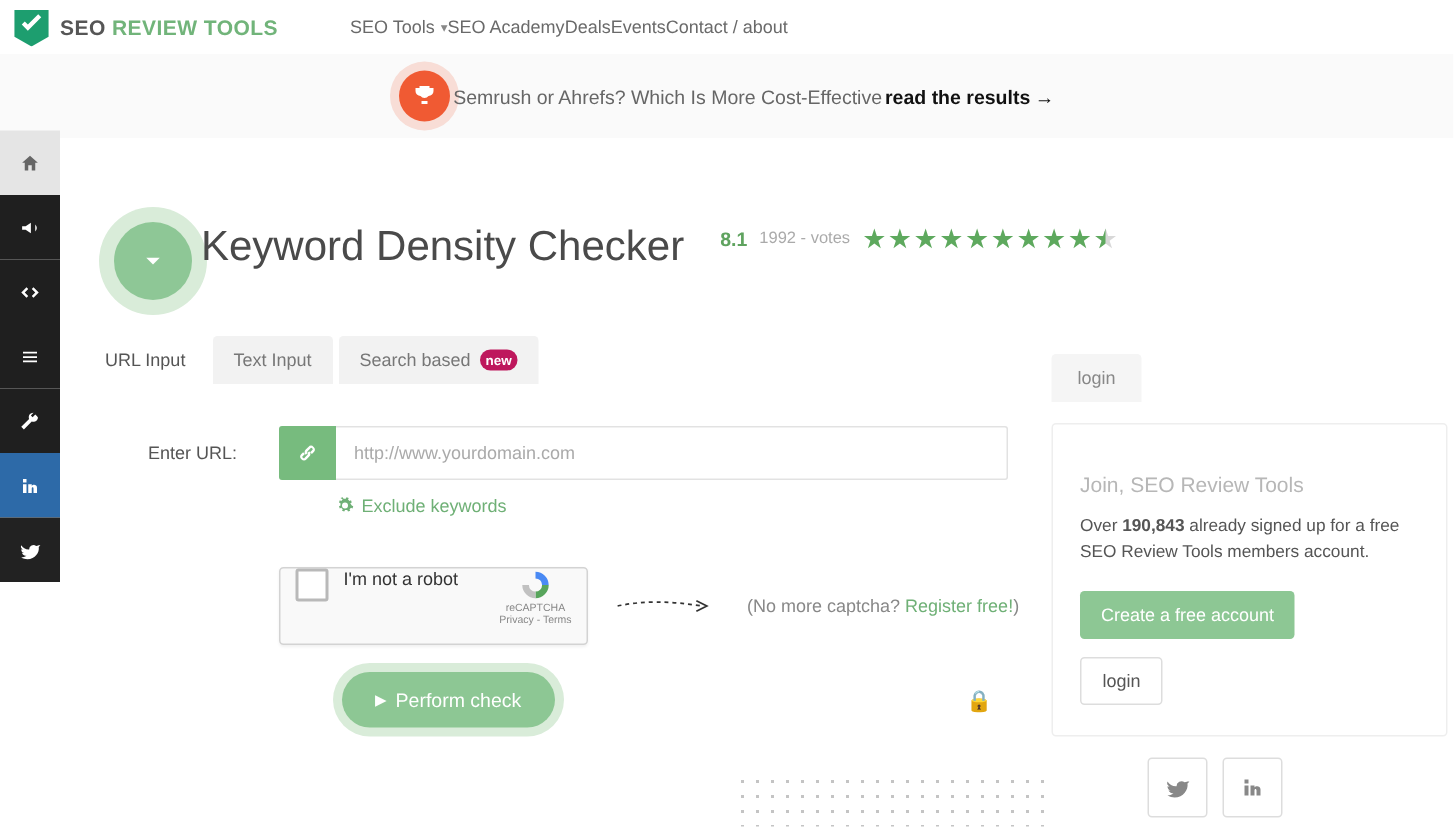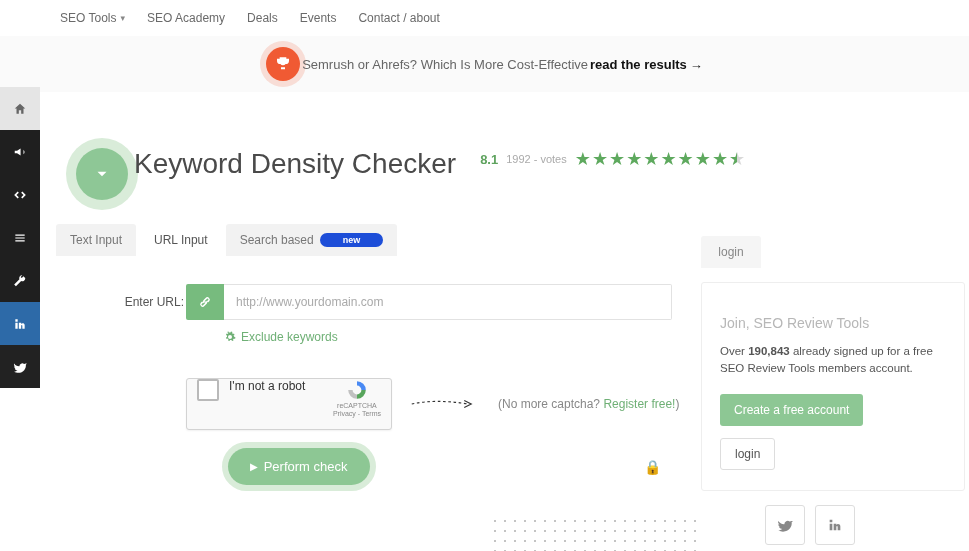--- a/index.html
+++ b/index.html
@@ -14,21 +14,21 @@
 .vbar .vicon svg { width: 14px; height: 14px; fill: currentColor; }
 .vbar .vicon.home svg { fill: #666; }
 
 
 .header { height: 36px; display: flex; align-items: center; padding: 0 12px; }
 .logo { display: flex; align-items: center; gap: 6px; margin-left: -4px; }
 .logo-mark { width: 26px; height: 26px; }
 .logo-text { font-weight: 700; font-size: 14px; letter-spacing: .3px; }
 .logo-text .seo { color: #565656; }
 .logo-text .rev { color: #71b47a; }
-.nav { display: flex; gap: 22px; margin-left: 48px; }
+.nav { display: flex; margin-left: 48px; }
 .nav a { color: #6a6a6a; font-size: 12px; text-decoration: none; cursor: pointer; display: flex; align-items: center; gap: 4px; }
 .caret { font-size: 9px; color: #888; }
 
 
 .promo { height: 56px; background: #fafafa; display: flex; align-items: center; justify-content: center; gap: 2px; }
 .promo-badge { width: 34px; height: 34px; border-radius: 50%; background: #f05a33; display: flex; align-items: center; justify-content: center; color: #fff; box-shadow: 0 0 0 6px rgba(240,90,51,.18); }
 .promo-text { color: #666; font-size: 13px; }
 .promo-link { color: #111; font-weight: 700; font-size: 13px; cursor: pointer; }
 .promo-link .arrow { margin-left: 3px; }
 
@@ -43,26 +43,26 @@
 .votes { color: #aaa; font-size: 11px; }
 .stars { display: flex; gap: 1px; }
 .star { color: #5ea95e; font-size: 18px; }
 .star.half { position: relative; color: #d8d8d8; }
 .star.half::before { content: "★"; position: absolute; left: 0; width: 50%; overflow: hidden; color: #5ea95e; }
 
 
 .tabs { display: flex; gap: 0; padding-left: 6px; }
 .tab { padding: 9px 14px; background: #f2f2f2; border-radius: 3px 3px 0 0; color: #777; font-size: 12px; cursor: pointer; margin-right: 4px; display: flex; align-items: center; gap: 6px; }
 .tab.active { background: #fff; color: #555; }
-.badge-new { background: #1d4ed8; color: #fff; font-size: 9px; padding: 2px 23px; border-radius: 8px; font-weight: 600; }
+.badge-new { background: #be185d; color: #fff; font-size: 9px; padding: 2px 4px; border-radius: 8px; font-weight: 600; }
 
 
 .panel { background: #fff; border-radius: 4px; padding: 28px 46px 20px 46px; }
 .formrow { display: flex; align-items: center; gap: 0; margin-bottom: 10px; }
-.flabel { width: 90px; text-align: right; color: #555; font-size: 12px; padding-right: 2px; }
+.flabel { width: 90px; text-align: right; color: #555; font-size: 12px; padding-right: 28px; }
 .linkicon { width: 38px; height: 36px; background: #77bb7e; display: flex; align-items: center; justify-content: center; border-radius: 2px 0 0 2px; }
 .linkicon svg { width: 14px; height: 14px; fill: #fff; }
 .url-input { flex: 1; max-width: 448px; height: 36px; border: 1px solid #e2e2e2; border-left: none; border-radius: 0 2px 2px 0; padding: 12px 12px; font-size: 12px; color: #888; outline: none; }
 .url-input::placeholder { color: #aaa; }
 .exclude { margin-left: 128px; color: #6fb076; font-size: 12px; cursor: pointer; display: flex; align-items: center; gap: 5px; }
 .gear { width: 12px; height: 12px; fill: #6fb076; }
 
 .captcha-row { display: flex; align-items: center; margin-top: 34px; margin-left: 90px; gap: 18px; }
 .recaptcha { width: 206px; height: 52px; border: 1px solid #d3d3d3; border-radius: 3px; background: #f9f9f9; display: flex; align-items: flex-start; padding: 0 10px; gap: 10px; box-shadow: 0 1px 2px rgba(0,0,0,.06); }
 .recap-box { width: 22px; height: 22px; border: 2px solid #b9b9b9; border-radius: 2px; background: #fff; cursor: pointer; }
@@ -91,20 +91,27 @@
 .social-btn { width: 40px; height: 40px; border: 1px solid #ddd; border-radius: 3px; display: flex; align-items: center; justify-content: center; cursor: pointer; }
 .social-btn svg { width: 16px; height: 16px; fill: #888; }
 
 
 .dots { position: absolute; left: 490px; top: 516px; width: 210px; height: 40px; background-image: radial-gradient(circle, #888 1px, transparent 1px); background-size: 10px 10px; opacity: .5; }
 </style>
 </head>
 <body>
 
 <div class="header">
+  <div class="logo">
+    <svg class="logo-mark" viewBox="0 0 32 32">
+        <path fill="#1d9e6f" d="M2 2h28v22L16 32 2 24z"></path>
+        <path fill="#fff" d="M8 14l5 5 11-11-2.5-2.5L13 14l-2.5-2.5z"></path>
+      </svg>
+    <span class="logo-text"><span class="seo">SEO</span> <span class="rev">REVIEW TOOLS</span></span>
+  </div>
   <nav class="nav">
     <a>
         <span>SEO Tools</span>
         <span class="caret">▾</span>
       </a>
     <a>SEO Academy</a>
     <a>Deals</a>
     <a>Events</a>
     <a>Contact / about</a>
   </nav>
@@ -178,22 +185,22 @@
           <span class="star">★</span>
           <span class="star">★</span>
           <span class="star">★</span>
           <span class="star">★</span>
           <span class="star half">★</span>
       </div>
     </div>
   </div>
 
   <div class="tabs">
+    <div class="tab active">URL Input</div>
     <div class="tab">Text Input</div>
-    <div class="tab active">URL Input</div>
     <div class="tab">
         <span>Search based</span>
         <span class="badge-new">new</span>
       </div>
   </div>
 
   <div class="panel">
     <div class="formrow">
       <span class="flabel">Enter URL:</span>
       <div class="linkicon">

